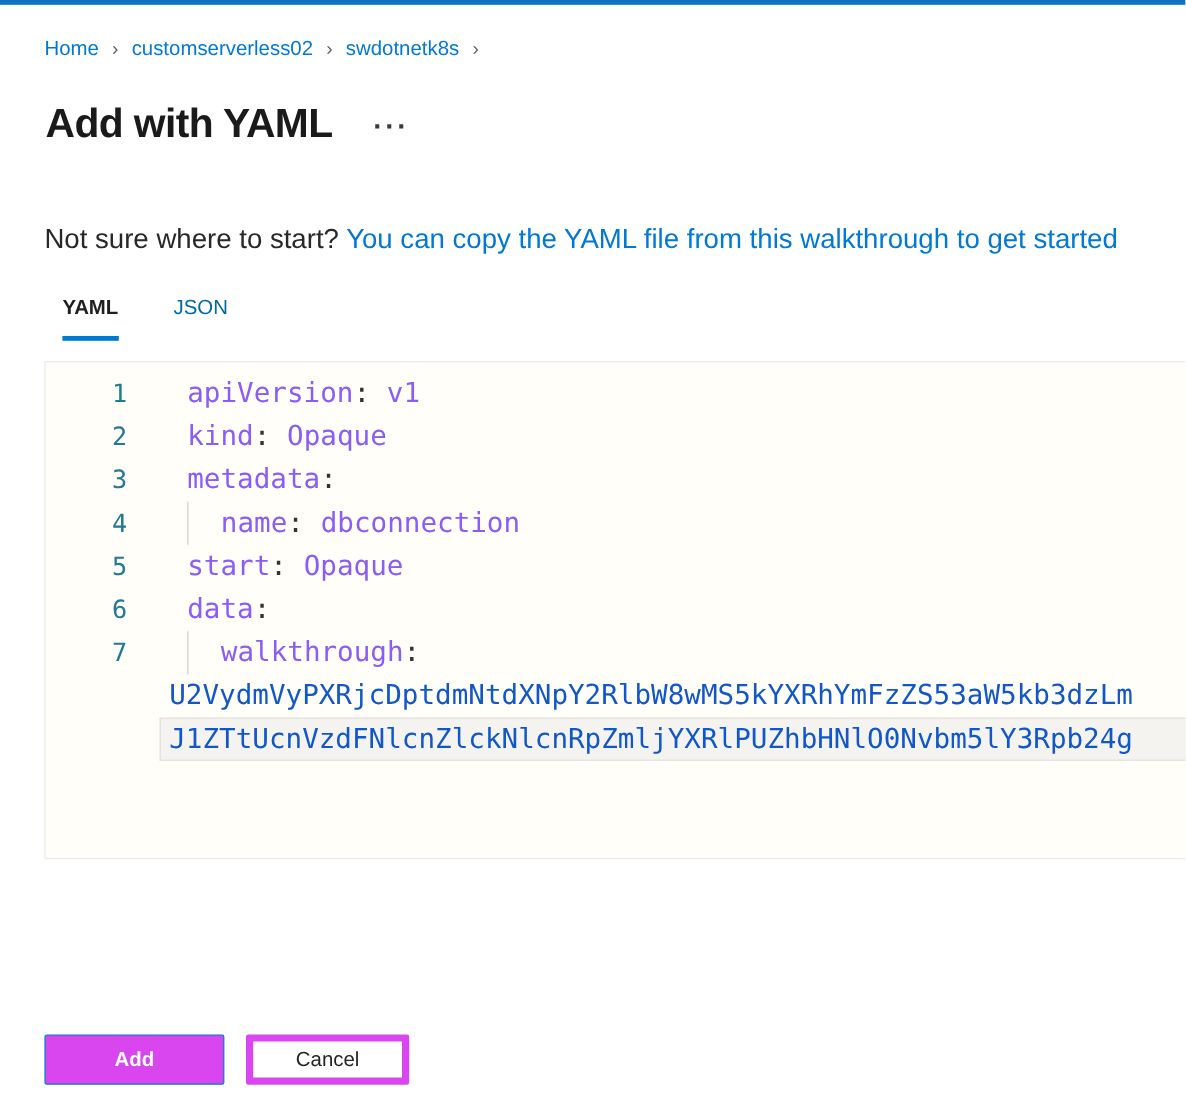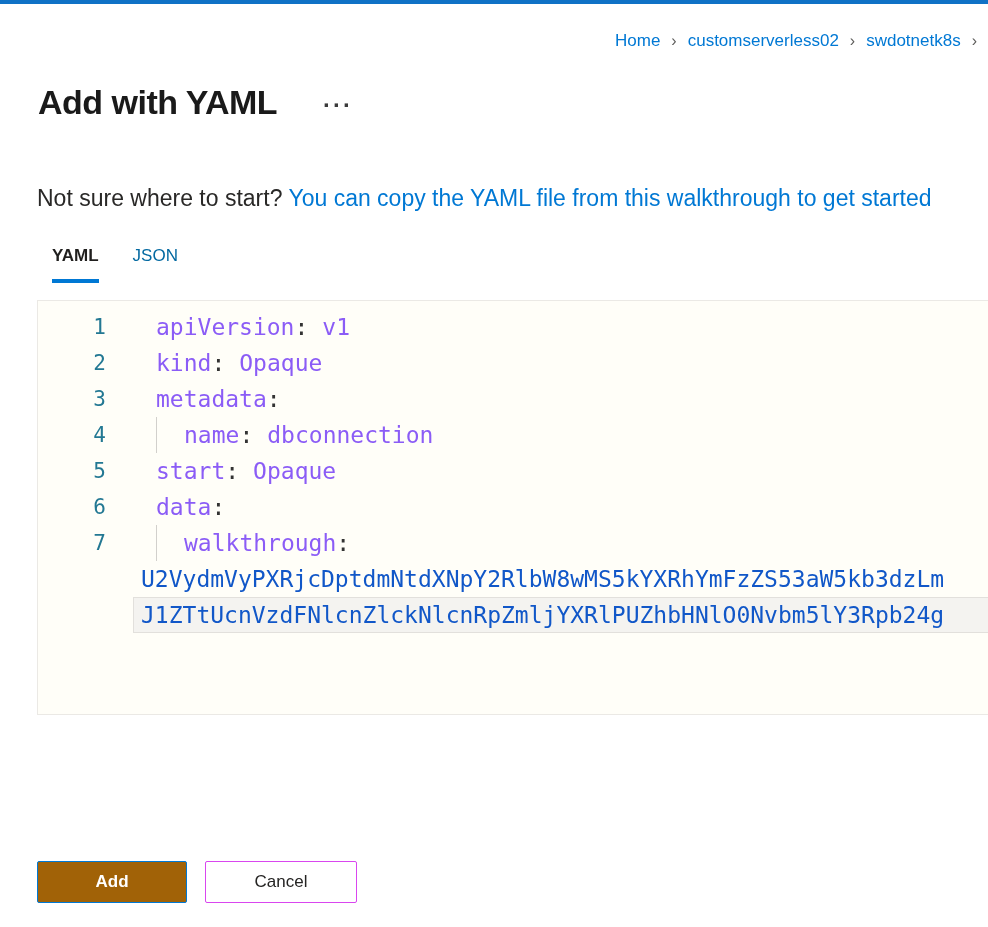--- a/index.html
+++ b/index.html
@@ -2,33 +2,33 @@
 <html><head>
 <meta charset="utf-8">
 <style>
   html,body{margin:0;padding:0;}
   body{
     width:988px;height:927px;overflow:hidden;background:#ffffff;
     font-family:"Liberation Sans",sans-serif;color:#292827;position:relative;
   }
   .topbar{height:4px;background:#1072c6;width:100%;}
   
-  .breadcrumb{margin:24px 0 0 37px;font-size:17px;line-height:26px;white-space:nowrap;text-align:right;}
+  .breadcrumb{margin:24px 0 0 37px;font-size:17px;line-height:26px;white-space:nowrap;}
   .crumb{color:#0078d4;text-decoration:none;cursor:pointer;}
   .crumb-sep{color:#5f5e5c;margin:0 11px;font-size:16px;}
   
-  .title-row{margin:24px 0 0 38px;display:flex;align-items:center;height:48px;gap:12px;}
+  .title-row{margin:24px 0 0 38px;display:flex;align-items:center;height:48px;}
   .page-title{font-size:34px;font-weight:700;color:#1a1a1a;letter-spacing:-0.5px;}
   .more-btn{margin-left:30px;margin-top:6px;font-size:24px;font-weight:700;color:#3b3b3b;
     letter-spacing:2px;line-height:20px;cursor:pointer;background:none;border:none;padding:0 4px;}
   
   .intro{margin:60px 0 0 37px;font-size:23px;line-height:24px;white-space:nowrap;}
   .intro-link{color:#0078d4;text-decoration:none;cursor:pointer;}
   
-  .tabs{margin:36px 0 0 52px;display:flex;gap:34px;}
+  .tabs{margin:36px 0 0 52px;display:flex;gap:46px;}
   .tab{font-size:17px;color:#0369a1;padding-bottom:13px;border-bottom:4px solid transparent;cursor:pointer;}
   .tab.active{color:#201f1e;font-weight:700;border-bottom-color:#0078d4;}
   
   .editor{
     margin:17px 0 0 37px;width:960px;height:415px;box-sizing:border-box;
     background:#fffef8;border:1px solid #ebe9e5;padding-top:8px;
     font-family:"DejaVu Sans Mono","Liberation Mono",monospace;font-size:23px;
     overflow:hidden;
   }
   .code-row{display:flex;height:36px;line-height:36px;white-space:pre;}
@@ -42,22 +42,22 @@
   .code.ind::before{content:"";position:absolute;left:0;top:0;bottom:0;border-left:1px solid #d2d0cc;}
   .code-row.wrap .code{margin-left:-15px;}
   .code-row.wrap.hl .code{
     background:#f4f3f0;border:1px solid #e2e0dc;box-sizing:border-box;
     line-height:34px;padding-left:7px;margin-left:-23px;
   }
   
   .footer{margin:146px 0 0 37px;display:flex;gap:18px;}
   .btn{height:42px;font-size:17px;border-radius:2px;cursor:pointer;
        font-family:"Liberation Sans",sans-serif;}
-  .btn-primary{width:150px;background:#a16207;color:#ffffff;font-weight:700;border:1px solid #0078d4;}
-  .btn-secondary{width:152px;background:#ffffff;color:#252423;border:1px solid #d946ef;}
+  .btn-primary{width:150px;background:#d946ef;color:#ffffff;font-weight:700;border:1px solid #0078d4;}
+  .btn-secondary{width:136px;background:#ffffff;color:#252423;border:6px solid #d946ef;}
 </style>
 </head>
 <body>
 
 <div class="topbar"></div>
 
 <div class="breadcrumb">
   <a class="crumb">Home</a><span class="crumb-sep">›</span><a class="crumb">customserverless02</a><span class="crumb-sep">›</span><a class="crumb">swdotnetk8s</a><span class="crumb-sep">›</span>
 </div>
 

